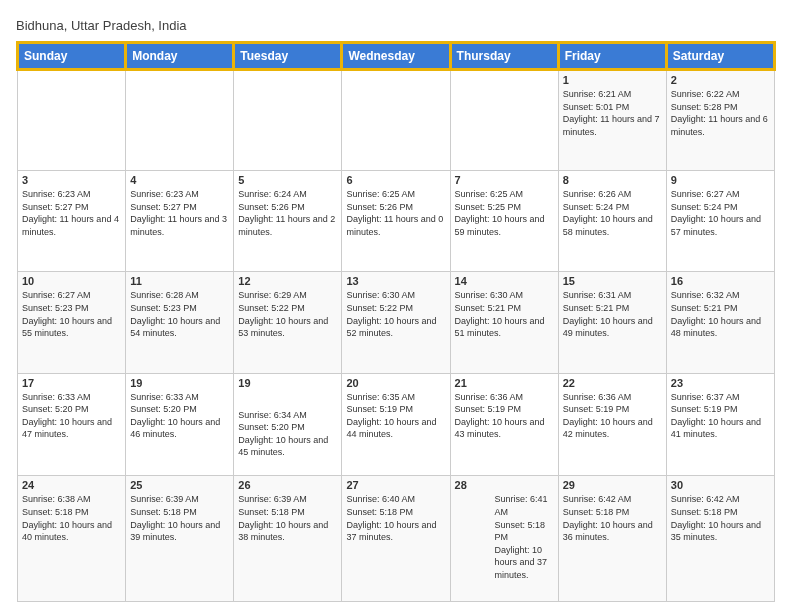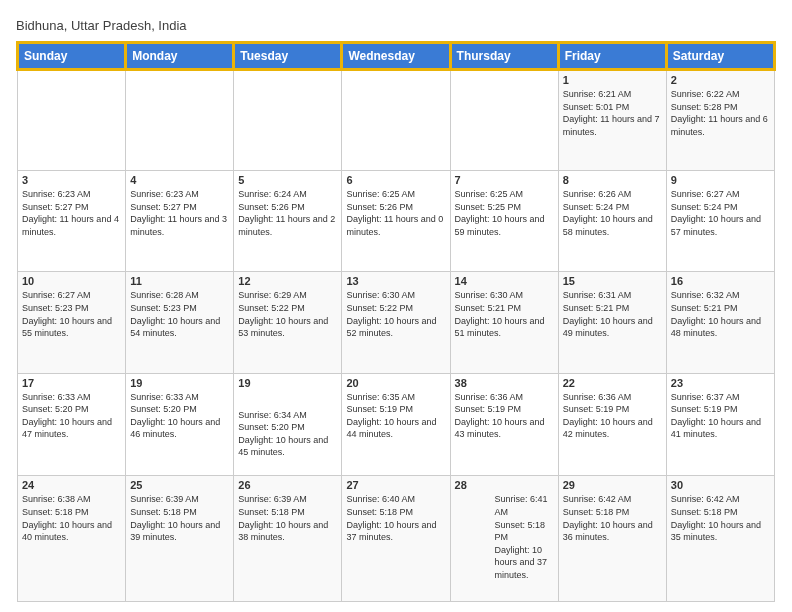--- a/index.html
+++ b/index.html
@@ -258,21 +258,21 @@
 Sunset: 5:20 PM
 Daylight: 10 hours and 45 minutes.</div>
             </td>
             <td>
               <span class="day-num">20</span>
               <div class="day-info" style="white-space: pre-line;">Sunrise: 6:35 AM
 Sunset: 5:19 PM
 Daylight: 10 hours and 44 minutes.</div>
             </td>
             <td>
-              <span class="day-num">38</span>
+              <span class="day-num">21</span>
               <div class="day-info" style="white-space: pre-line;">Sunrise: 6:36 AM
 Sunset: 5:19 PM
 Daylight: 10 hours and 43 minutes.</div>
             </td>
             <td>
               <span class="day-num">22</span>
               <div class="day-info" style="white-space: pre-line;">Sunrise: 6:36 AM
 Sunset: 5:19 PM
 Daylight: 10 hours and 42 minutes.</div>
             </td>

